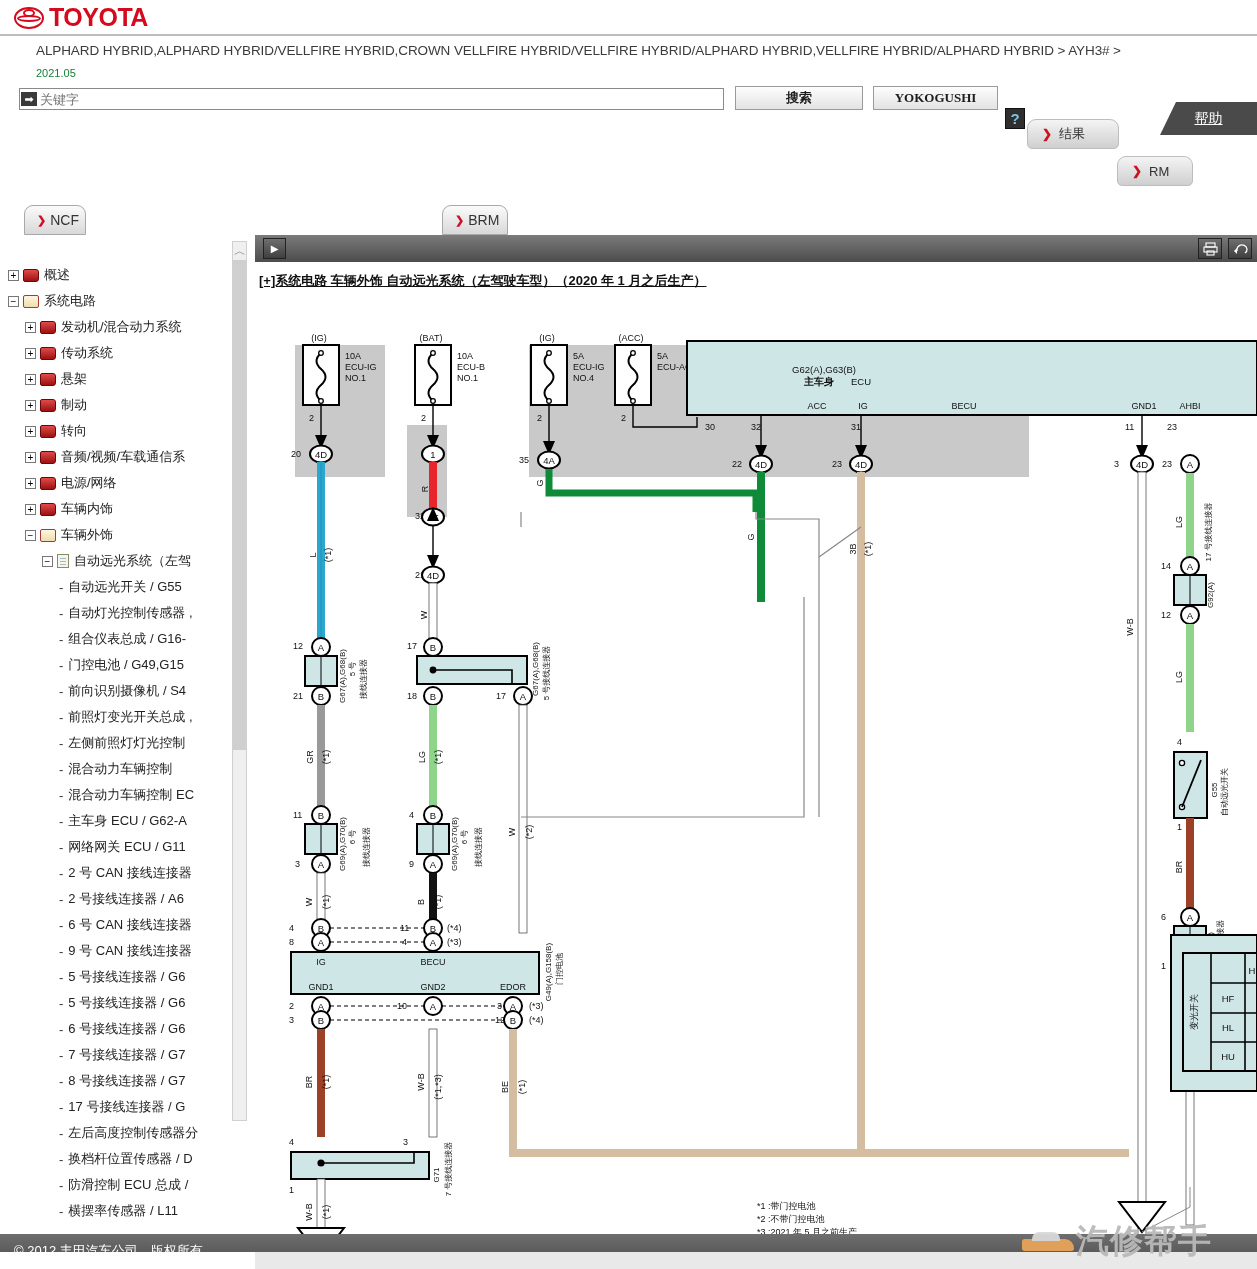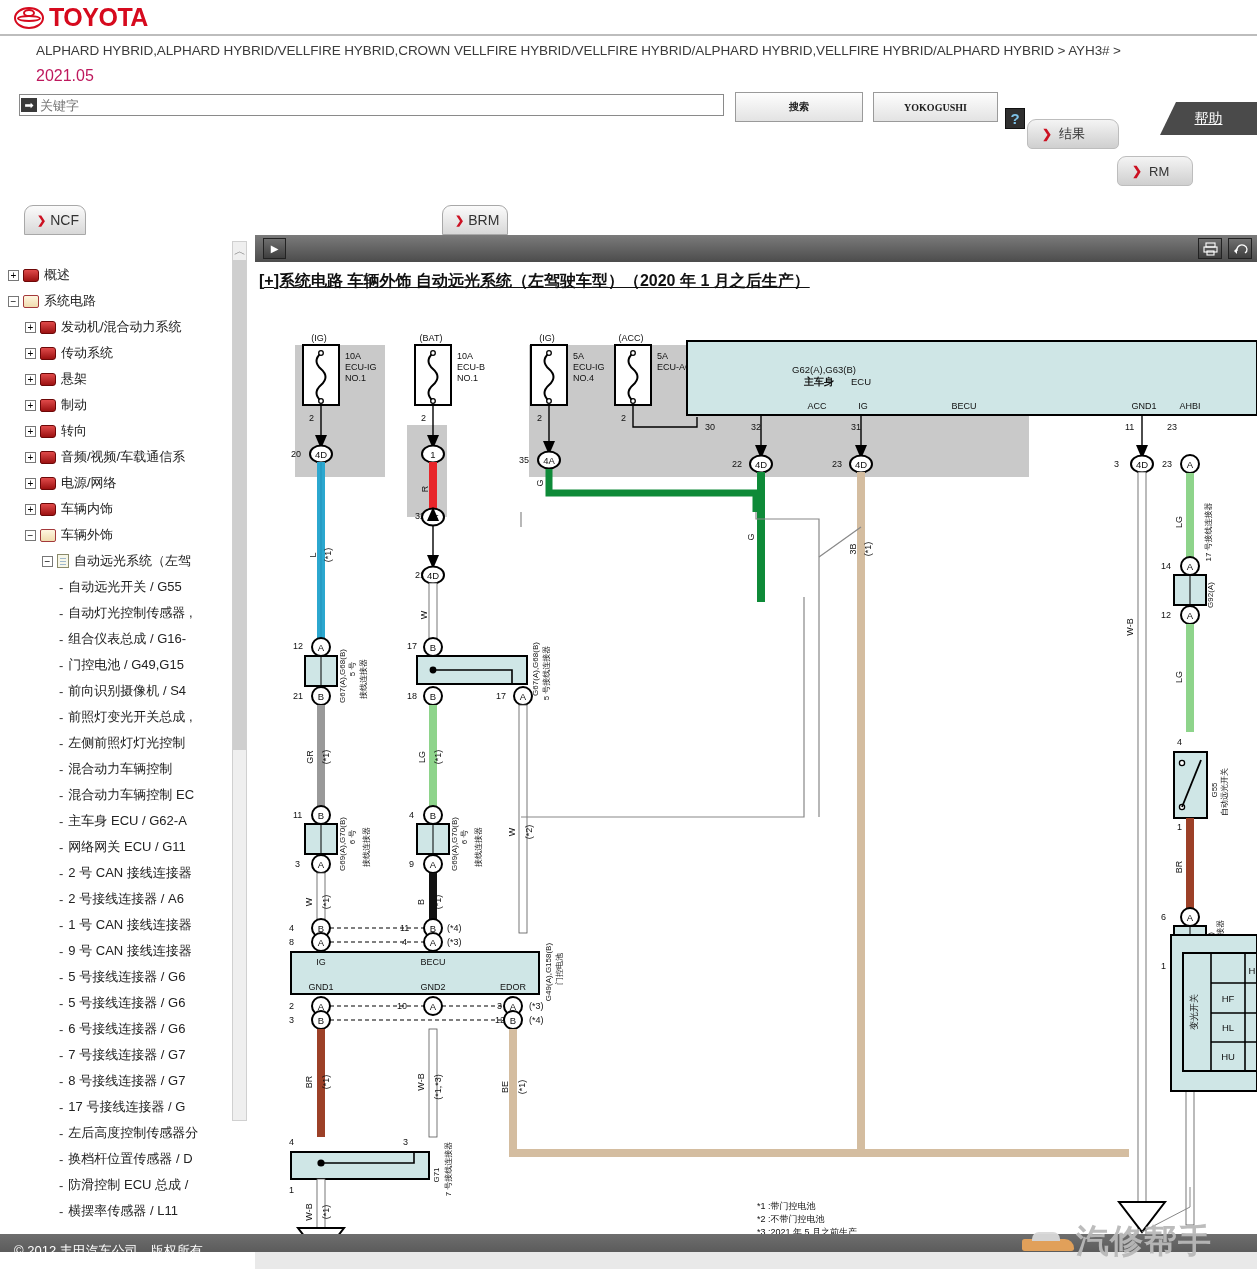--- a/index.html
+++ b/index.html
@@ -16,40 +16,40 @@
   #header { position:relative; height:36px; border-bottom:2px solid #bdbdbd; }
   #toyota-logo { position:absolute; left:14px; top:3px; display:flex; align-items:center; gap:5px; }
   #toyota-mark { width:30px; height:22px; position:relative; }
   #toyota-mark .e1 { position:absolute; left:0; top:0; width:30px; height:22px; border:2.4px solid #d60a1e; border-radius:50%/50%; }
   #toyota-mark .e2 { position:absolute; left:9px; top:2.5px; width:12px; height:8px; border:2.2px solid #d60a1e; border-radius:50%; }
   #toyota-mark .e3 { position:absolute; left:3px; top:8px; width:24px; height:7px; border:2.2px solid #d60a1e; border-radius:50%; }
   #toyota-word { color:#d60a1e; font-weight:bold; font-size:25px; letter-spacing:-0.5px; font-family:"Liberation Sans", sans-serif; }
 
   
   #breadcrumb { padding:7px 0 0 36px; font-size:13.5px; color:#3b3b3b; white-space:nowrap; letter-spacing:-0.1px;}
-  #revdate { padding:9px 0 0 36px; font-size:16px; color:#be185d; }
+  #revdate { padding:9px 0 0 36px; font-size:11px; color:#15803d; }
 
   
   #searchrow { position:relative; height:58px; }
   #search-wrap {
     position:absolute; left:19px; top:9px; width:705px; height:22px;
     border:1px solid #8a8a8a; background:#fff; display:flex; align-items:center;
   }
   #search-arrow {
     width:16px; height:14px; margin-left:1px; background:#3a3a3a; color:#fff;
     font-size:11px; line-height:14px; text-align:center; flex:0 0 auto;
   }
   #search-input {
     border:0; outline:0; flex:1; font-size:13px; color:#7d7d7d;
     font-family:"Liberation Sans", sans-serif; padding-left:3px; background:transparent;
   }
   .gbtn {
-    position:absolute; top:7px; height:30px;
+    position:absolute; top:7px; height:24px;
     background:linear-gradient(#fdfdfd,#e3e3e3);
-    border:1px solid #9a9a9a; font-weight:bold; font-size:10px; color:#1c1c1c;
+    border:1px solid #9a9a9a; font-weight:bold; font-size:13px; color:#1c1c1c;
     display:flex; align-items:center; justify-content:center; cursor:pointer;
   }
   #btn-search { left:735px; width:128px; }
   #btn-yoko { left:873px; width:125px; font-family:"Liberation Serif", serif; }
   #btn-help-q {
     position:absolute; left:1005px; top:108px; width:20px; height:21px;
     background:#2f2f2f; color:#7ec2e8; font-weight:bold; font-size:15px;
     display:flex; align-items:center; justify-content:center; cursor:pointer;
     border:1px solid #111;
   }
@@ -136,21 +136,21 @@
   }
   .rp-tool {
     position:absolute; top:3px; width:24px; height:21px;
     background:linear-gradient(#6f6f6f,#3f3f3f); border:1px solid #222;
     display:flex; align-items:center; justify-content:center; cursor:pointer;
   }
   #rp-print { right:35px; }
   #rp-back { right:5px; }
   #diagram-title {
     position:absolute; left:4px; top:33px; height:26px; display:flex; align-items:center;
-    font-size:16px; font-weight:bold; color:#111; white-space:nowrap;
+    font-size:13px; font-weight:bold; color:#111; white-space:nowrap;
   }
   #diagram-title .ul { text-decoration:underline; }
   #canvas-wrap { position:absolute; left:4px; top:62px; width:998px; height:937px; overflow:hidden; }
   #canvas { position:absolute; left:0; top:0; }
 
   
   #footer {
     position:absolute; left:0; top:1234px; width:1257px; height:35px;
     background:linear-gradient(#6e6e6e,#4a4a4a);
   }
@@ -328,21 +328,21 @@
         <div class="tnode" style="padding-left: 59px;">
           <span class="leafdash">-</span>
           <span>2 号 CAN 接线连接器</span>
         </div>
         <div class="tnode" style="padding-left: 59px;">
           <span class="leafdash">-</span>
           <span>2 号接线连接器 / A6</span>
         </div>
         <div class="tnode" style="padding-left: 59px;">
           <span class="leafdash">-</span>
-          <span>1 号 CAN 接线连接器</span>
+          <span>6 号 CAN 接线连接器</span>
         </div>
         <div class="tnode" style="padding-left: 59px;">
           <span class="leafdash">-</span>
           <span>9 号 CAN 接线连接器</span>
         </div>
         <div class="tnode" style="padding-left: 59px;">
           <span class="leafdash">-</span>
           <span>5 号接线连接器 / G6</span>
         </div>
         <div class="tnode" style="padding-left: 59px;">

